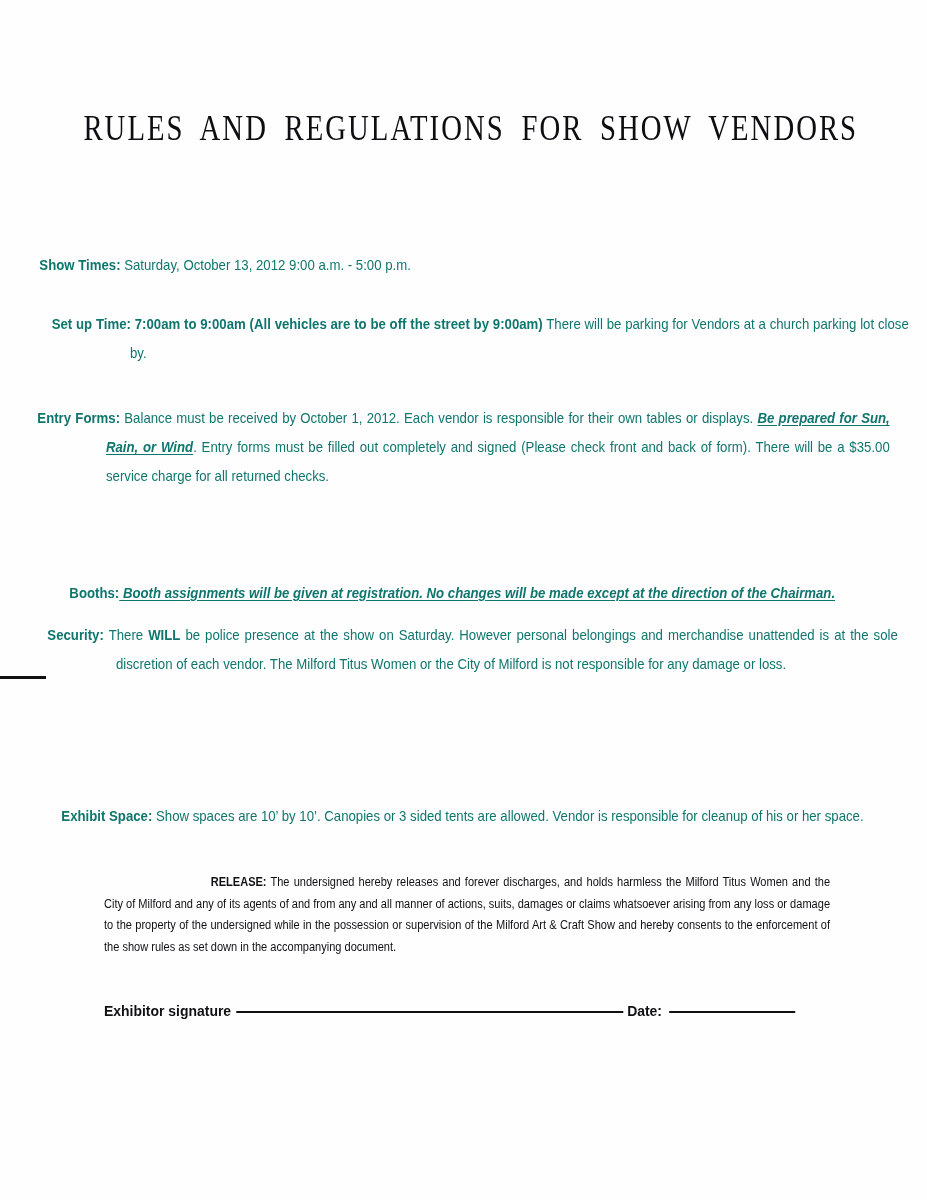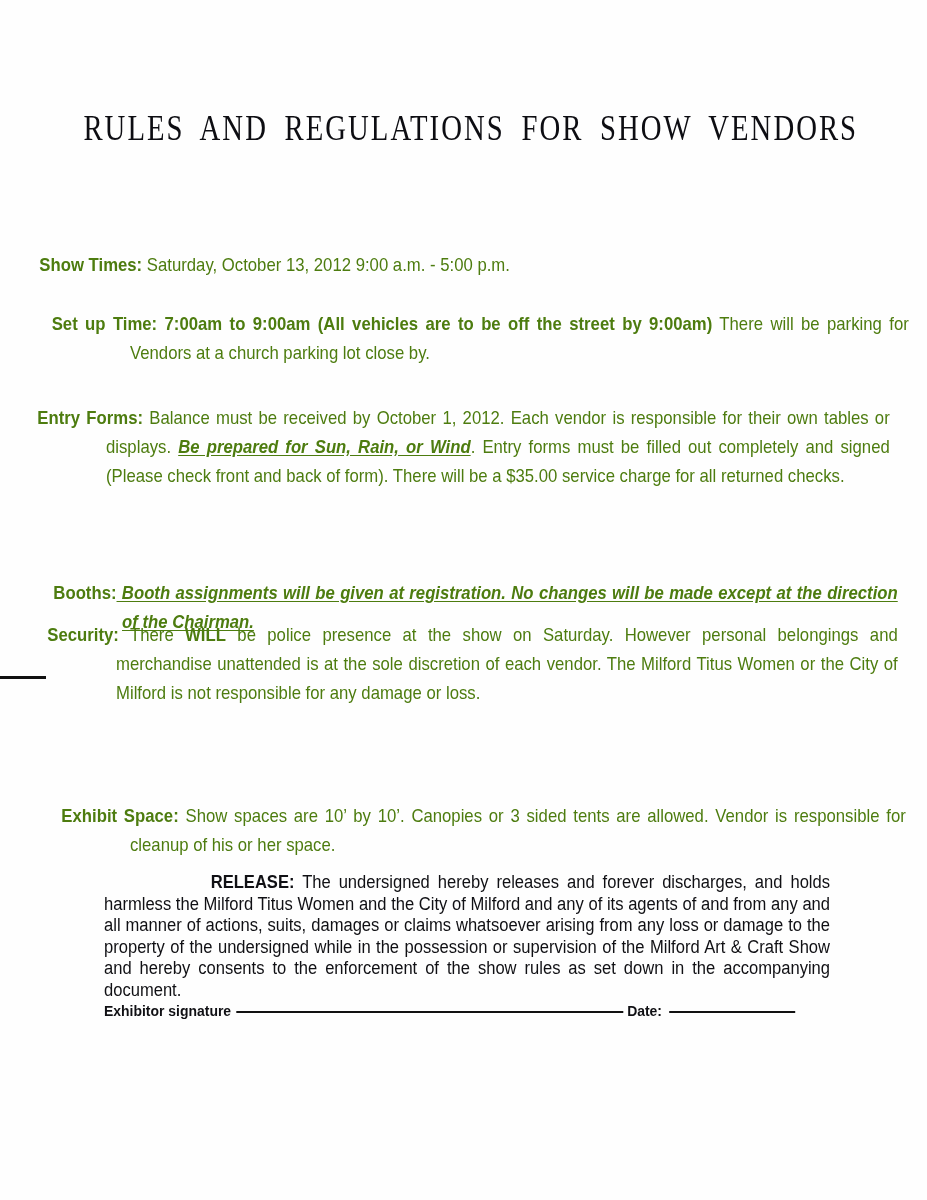--- a/index.html
+++ b/index.html
@@ -45,25 +45,25 @@
     position: absolute;
     left: 0;
     top: 0;
     width: 927px;
   }
 
   .section {
     position: absolute;
     width: 790px;
     left: 30px;
-    font-size: 19px;
+    font-size: 15px;
     line-height: 29px;
     text-align: justify;
     text-justify: inter-word;
-    color: #4d7c0f;
+    color: #0f766e;
   }
   
   .section .inner,
   .release .inner,
   .sigline .inner {
     display: block;
     transform: scaleX(0.88);
     transform-origin: left top;
     width: 113.6%;
   }
@@ -101,21 +101,21 @@
     height: 3px;
     background: #111;
   }
 
   
   .release {
     position: absolute;
     left: 104px;
     top: 872px;
     width: 726px;
-    font-size: 18px;
+    font-size: 12px;
     line-height: 21.6px;
     text-align: justify;
     color: #101014;
   }
   .release .inner {
     transform: scaleX(0.92);
     width: 108.7%;
   }
   .release .lead {
     padding-left: 116px;
@@ -165,21 +165,21 @@
         <span class="lbl">Set up Time: 7:00am to 9:00am (All vehicles are to be off the street by 9:00am)</span><span> There will be parking for Vendors at a church parking lot close by.</span>
       </span>
     </div>
 
     <div class="section hang" style="top:403px;left:28px;width:784px;">
       <span class="inner">
         <span class="lbl">Entry Forms:</span><span> Balance must be received by October 1, 2012. Each vendor is responsible for their own tables or displays. </span><span class="bui">Be prepared for Sun, Rain, or Wind</span><span>. Entry forms must be filled out completely and signed (Please check front and back of form).  There will be a $35.00 service charge for all returned checks.</span>
       </span>
     </div>
 
-    <div class="section hang" style="top:578px;left:44px;width:776px;">
+    <div class="section hang" style="top:578px;left:60px;width:776px;">
       <span class="inner">
         <span class="lbl">Booths:</span><span class="bui"> Booth assignments will be given at registration. No changes will be made except at the direction of the Chairman.</span>
       </span>
     </div>
 
     <div class="section hang" style="top:620px;left:38px;width:782px;">
       <span class="inner">
         <span class="lbl">Security:</span><span> There </span><span class="b">WILL</span><span> be police presence at the show on Saturday. However personal belongings and merchandise unattended is at the sole discretion of each vendor. The Milford Titus Women or the City of Milford is not responsible for any damage or loss.</span>
       </span>
     </div>

